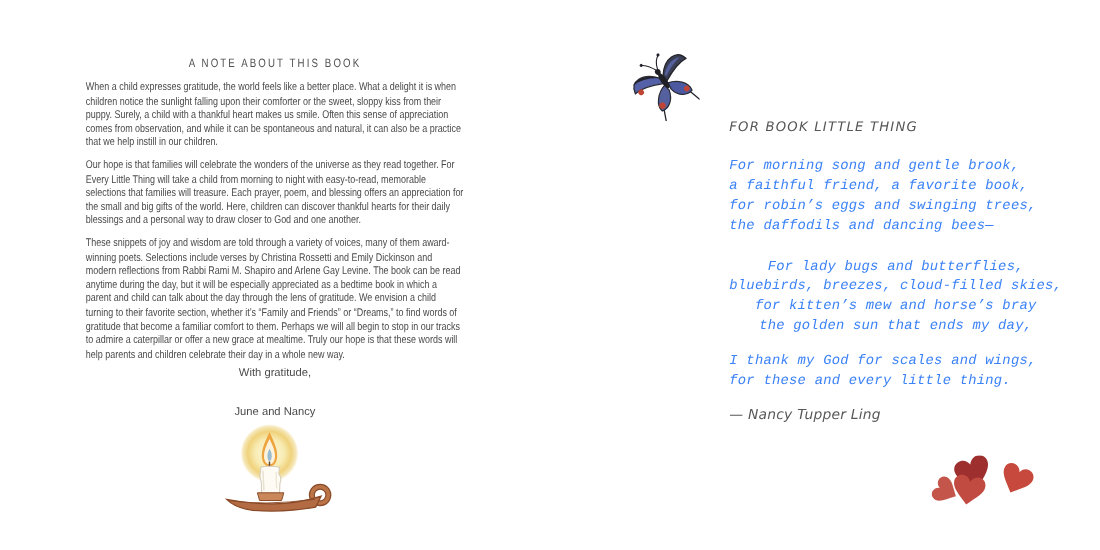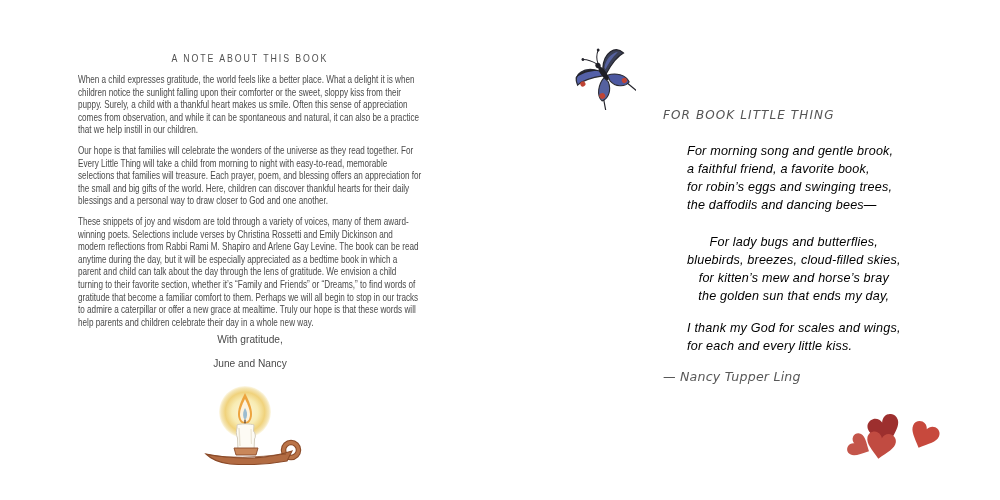--- a/index.html
+++ b/index.html
@@ -22,33 +22,33 @@
     left:78px; top:74px; width:430px;
     transform:scaleX(0.80); transform-origin:0 0;
     color:#4a4a4a; font-size:10.2px; line-height:12.6px;
     text-align:left;
   }
   .body-para { margin:0 0 8px 0; }
   .signature-block {
     left:78px; top:334px; width:344px;
     text-align:center; color:#4a4a4a; font-size:10.2px;
   }
-  .signature-names { margin-top:13px; }
+  .signature-names { margin-top:24px; }
 
   
   .poem-title {
     left:663px; top:108px;
     font-family:"DejaVu Sans", sans-serif; font-style:italic;
     font-size:12px; letter-spacing:1.1px; color:#555555;
   }
   .poem-stanza {
-    left:687px;
-    font-family:Liberation Sans, sans-serif; font-style:italic;
+    left:663px;
+    font-family:Liberation Mono, monospace; font-style:italic;
     font-size:12.6px; line-height:18px; letter-spacing:0.2px;
-    color:#000000;
+    color:#3b82f6;
   }
   .stanza-1 { top:142px; }
   .stanza-2 { top:233px;text-align:center; }
   .stanza-3 { top:319px; }
   .poem-attribution {
     left:663px; top:369px;
     font-family:"DejaVu Sans", sans-serif; font-style:italic;
     font-size:12.6px; letter-spacing:0.2px; color:#585858;
   }
 
@@ -153,21 +153,21 @@
 
   <div class="abs poem-stanza stanza-2">
     <div>For lady bugs and butterflies,</div>
     <div>bluebirds, breezes, cloud-filled skies,</div>
     <div>for kitten’s mew and horse’s bray</div>
     <div>the golden sun that ends my day,</div>
   </div>
 
   <div class="abs poem-stanza stanza-3">
     <div>I thank my God for scales and wings,</div>
-    <div>for each and every little kiss.</div>
+    <div>for these and every little thing.</div>
   </div>
 
   <div class="abs poem-attribution">— Nancy Tupper Ling</div>
 
   <div class="abs hearts-illustration">
     <svg width="110" height="56" viewBox="0 0 110 56">
 
       <path d="M16 29 C 7 20 0 15 0 8 C 0 3 4 0 8 0 C 12 0 15 3 16 6 C 17 3 20 0 24 0 C 28 0 32 3 32 8 C 32 15 25 20 16 29 Z" transform="translate(4,16) rotate(-62 16 14) scale(0.72)" fill="#c4554a"></path>
 
       <path d="M16 29 C 7 20 0 15 0 8 C 0 3 4 0 8 0 C 12 0 15 3 16 6 C 17 3 20 0 24 0 C 28 0 32 3 32 8 C 32 15 25 20 16 29 Z" transform="translate(24,2) rotate(-18 16 14) scale(0.98)" fill="#9d2f2e"></path>

